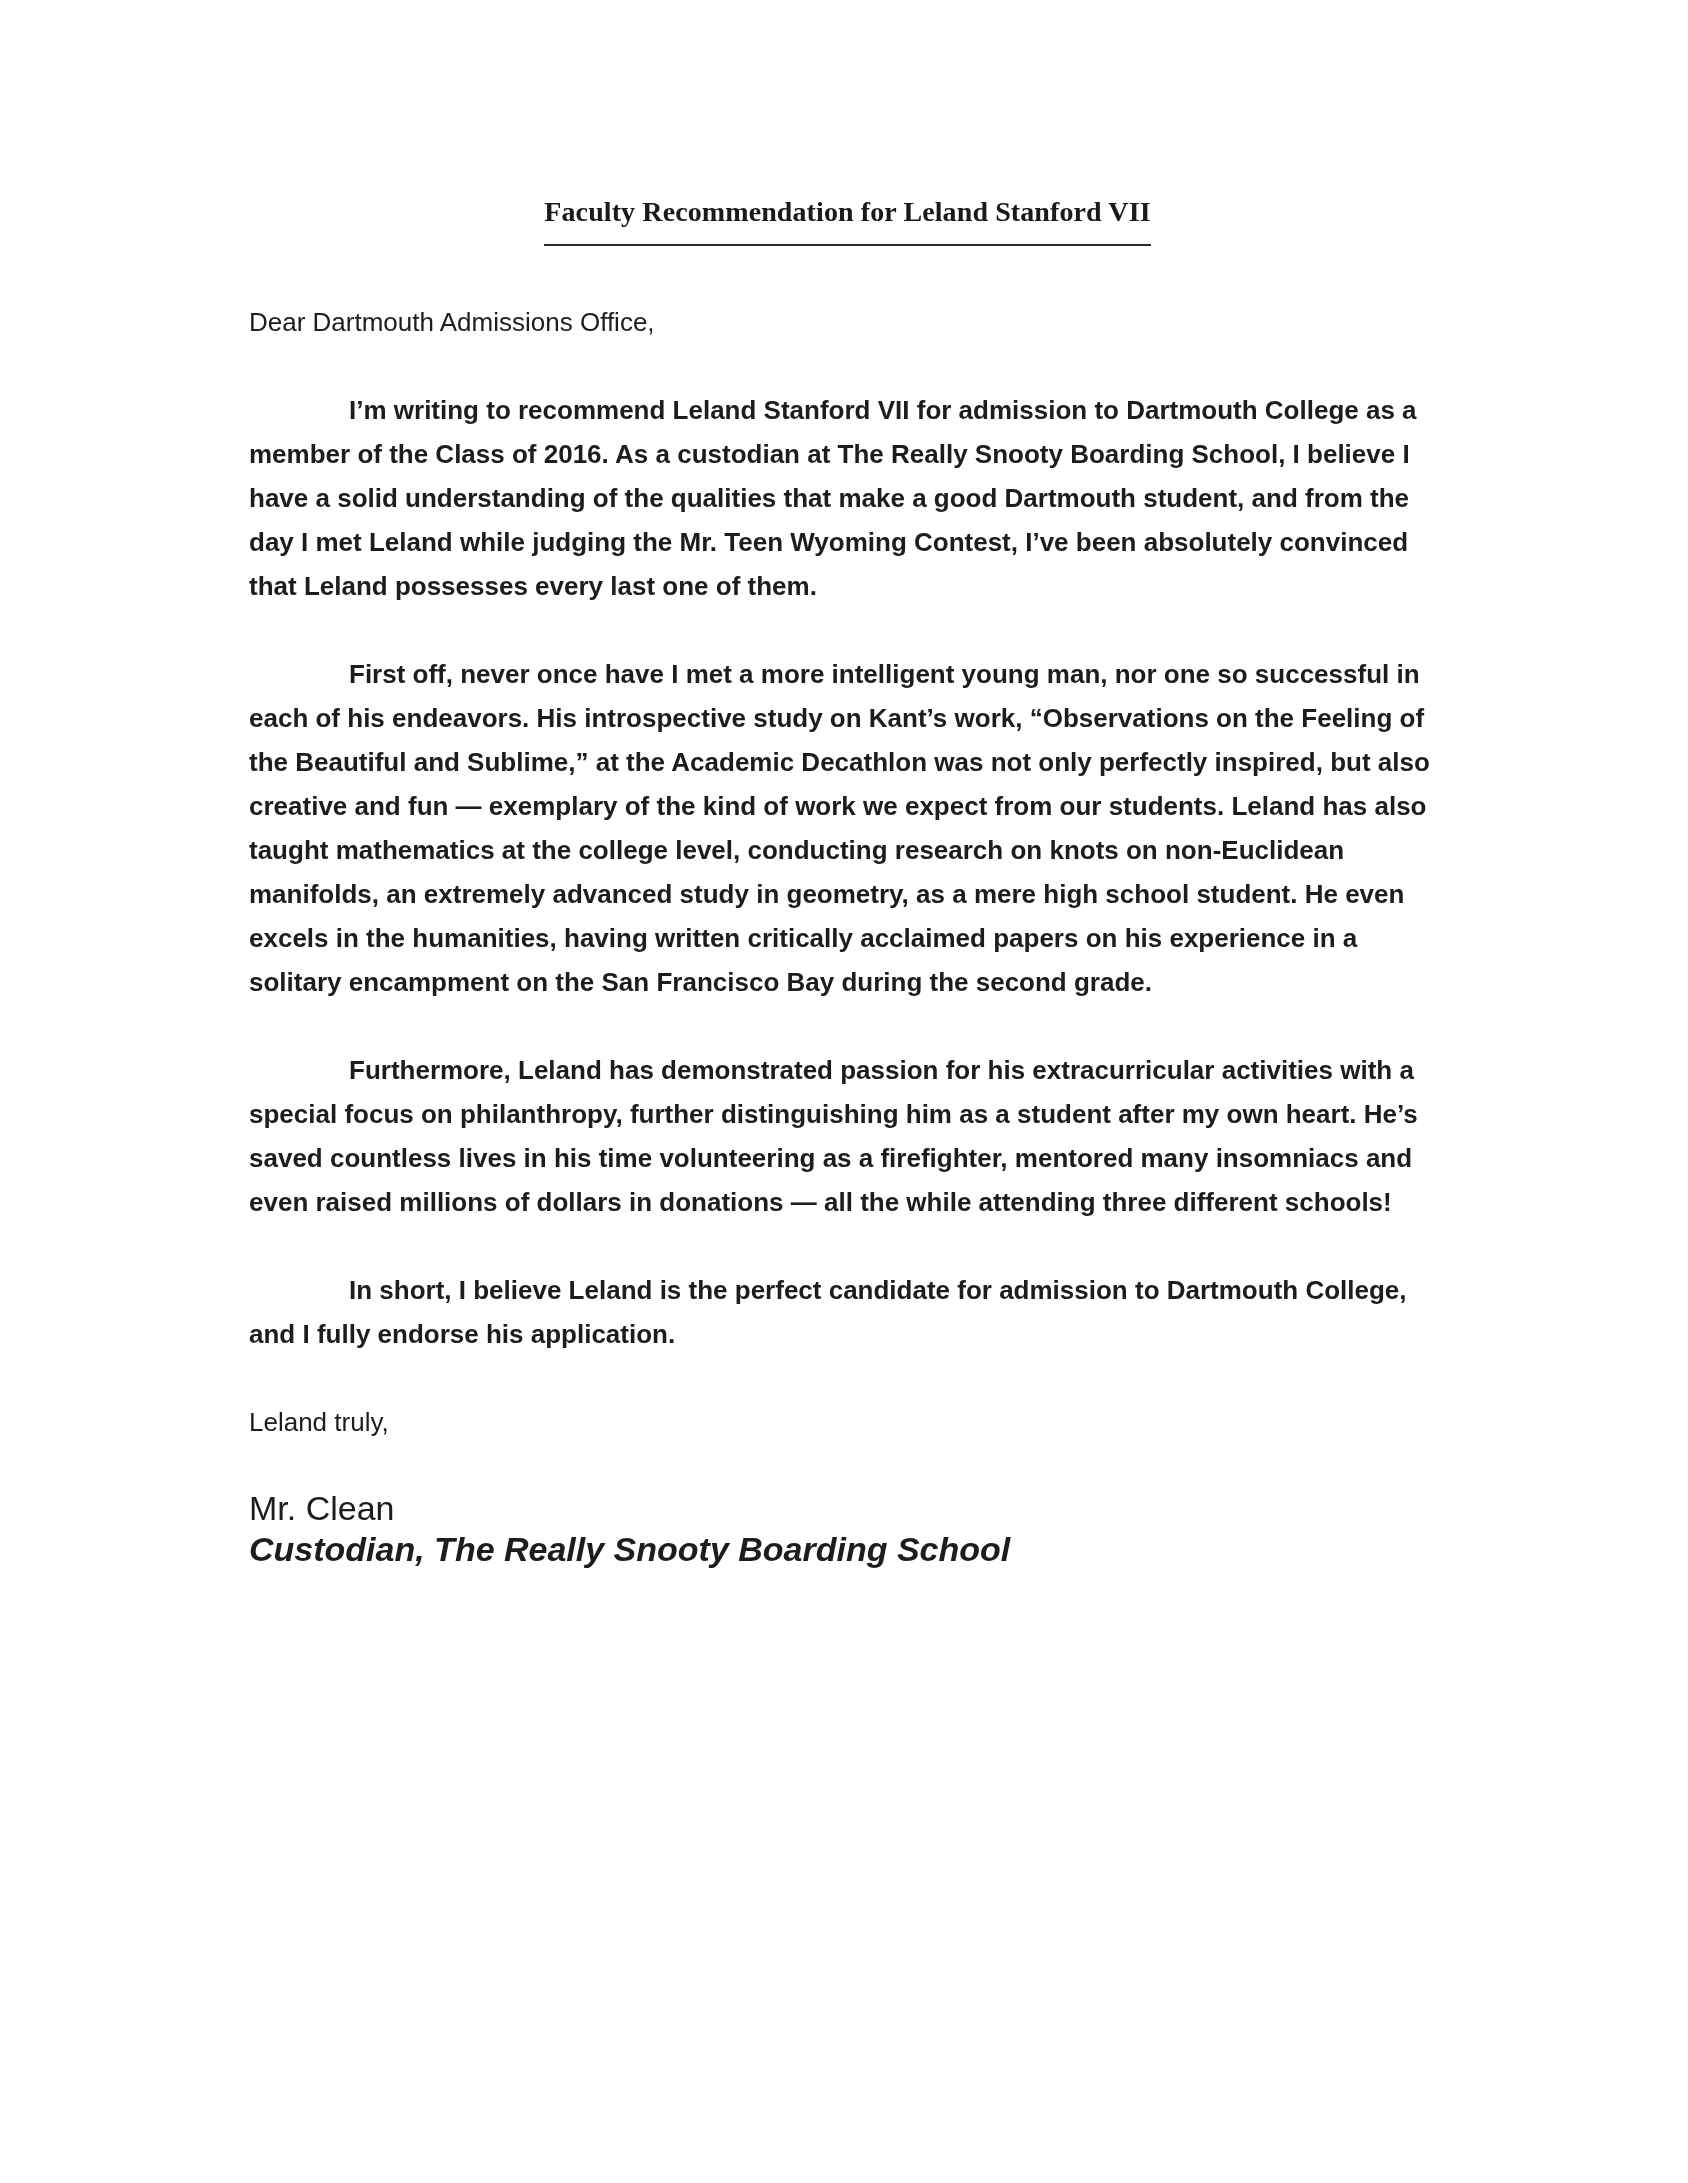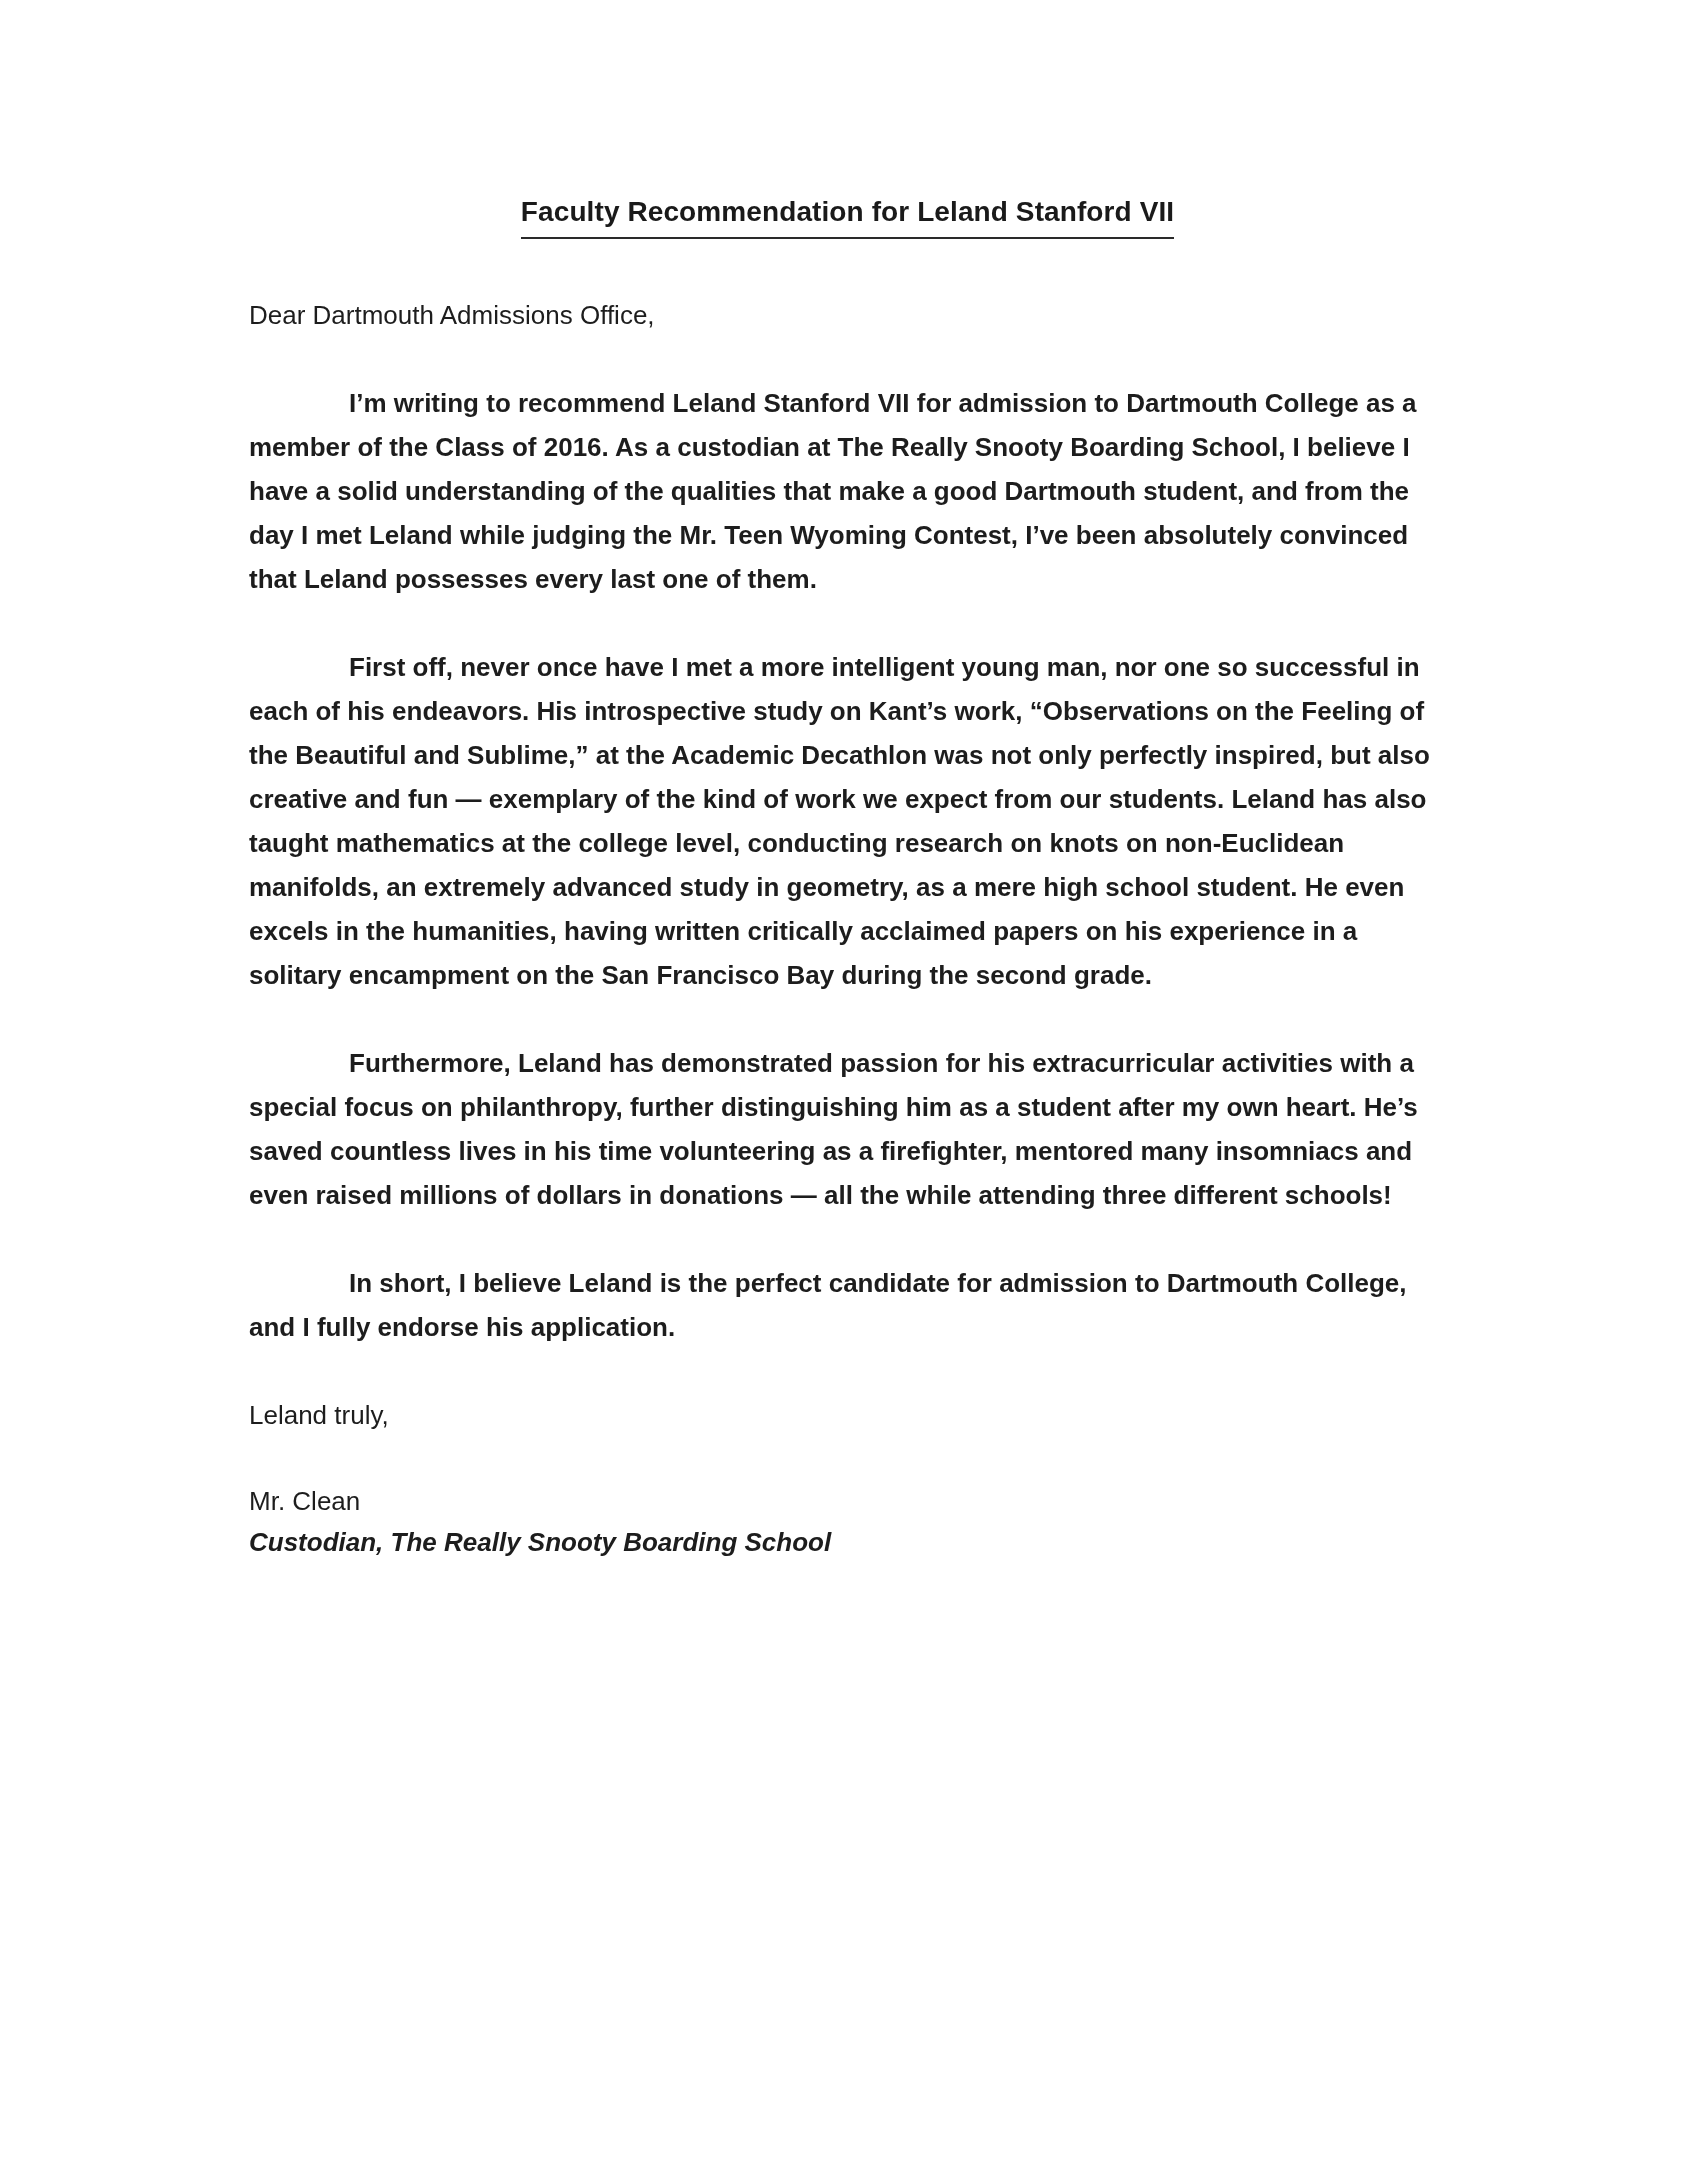--- a/index.html
+++ b/index.html
@@ -35,22 +35,23 @@
     font-weight: 700;
     letter-spacing: 0.1px;
     line-height: 1.25;
     color: #1a1a1a;
     margin: 0 0 54px 0;
     padding-left: 5px;
   }
 
   .doc-title .title-text {
     border-bottom: 2.5px solid #2a2a2a;
-    padding-bottom: 8px;
+    padding-bottom: 15px;
     display: inline-block;
+    font-family: Liberation Serif, serif;
   }
 
   .salutation {
     font-size: 26px;
     line-height: 44px;
     margin: 0 0 44px 0;
     color: #1d1d1d;
   }
 
   .body-para {
@@ -65,21 +66,21 @@
   }
 
   .closing {
     font-size: 26px;
     line-height: 44px;
     margin: 0 0 44px 0;
     color: #1d1d1d;
   }
 
   .signature-block {
-    font-size: 26px;
+    font-size: 34px;
     line-height: 41px;
     margin: 0;
     color: #1d1d1d;
   }
 
   .sig-name {
     display: block;
     font-style: normal;
   }
 

